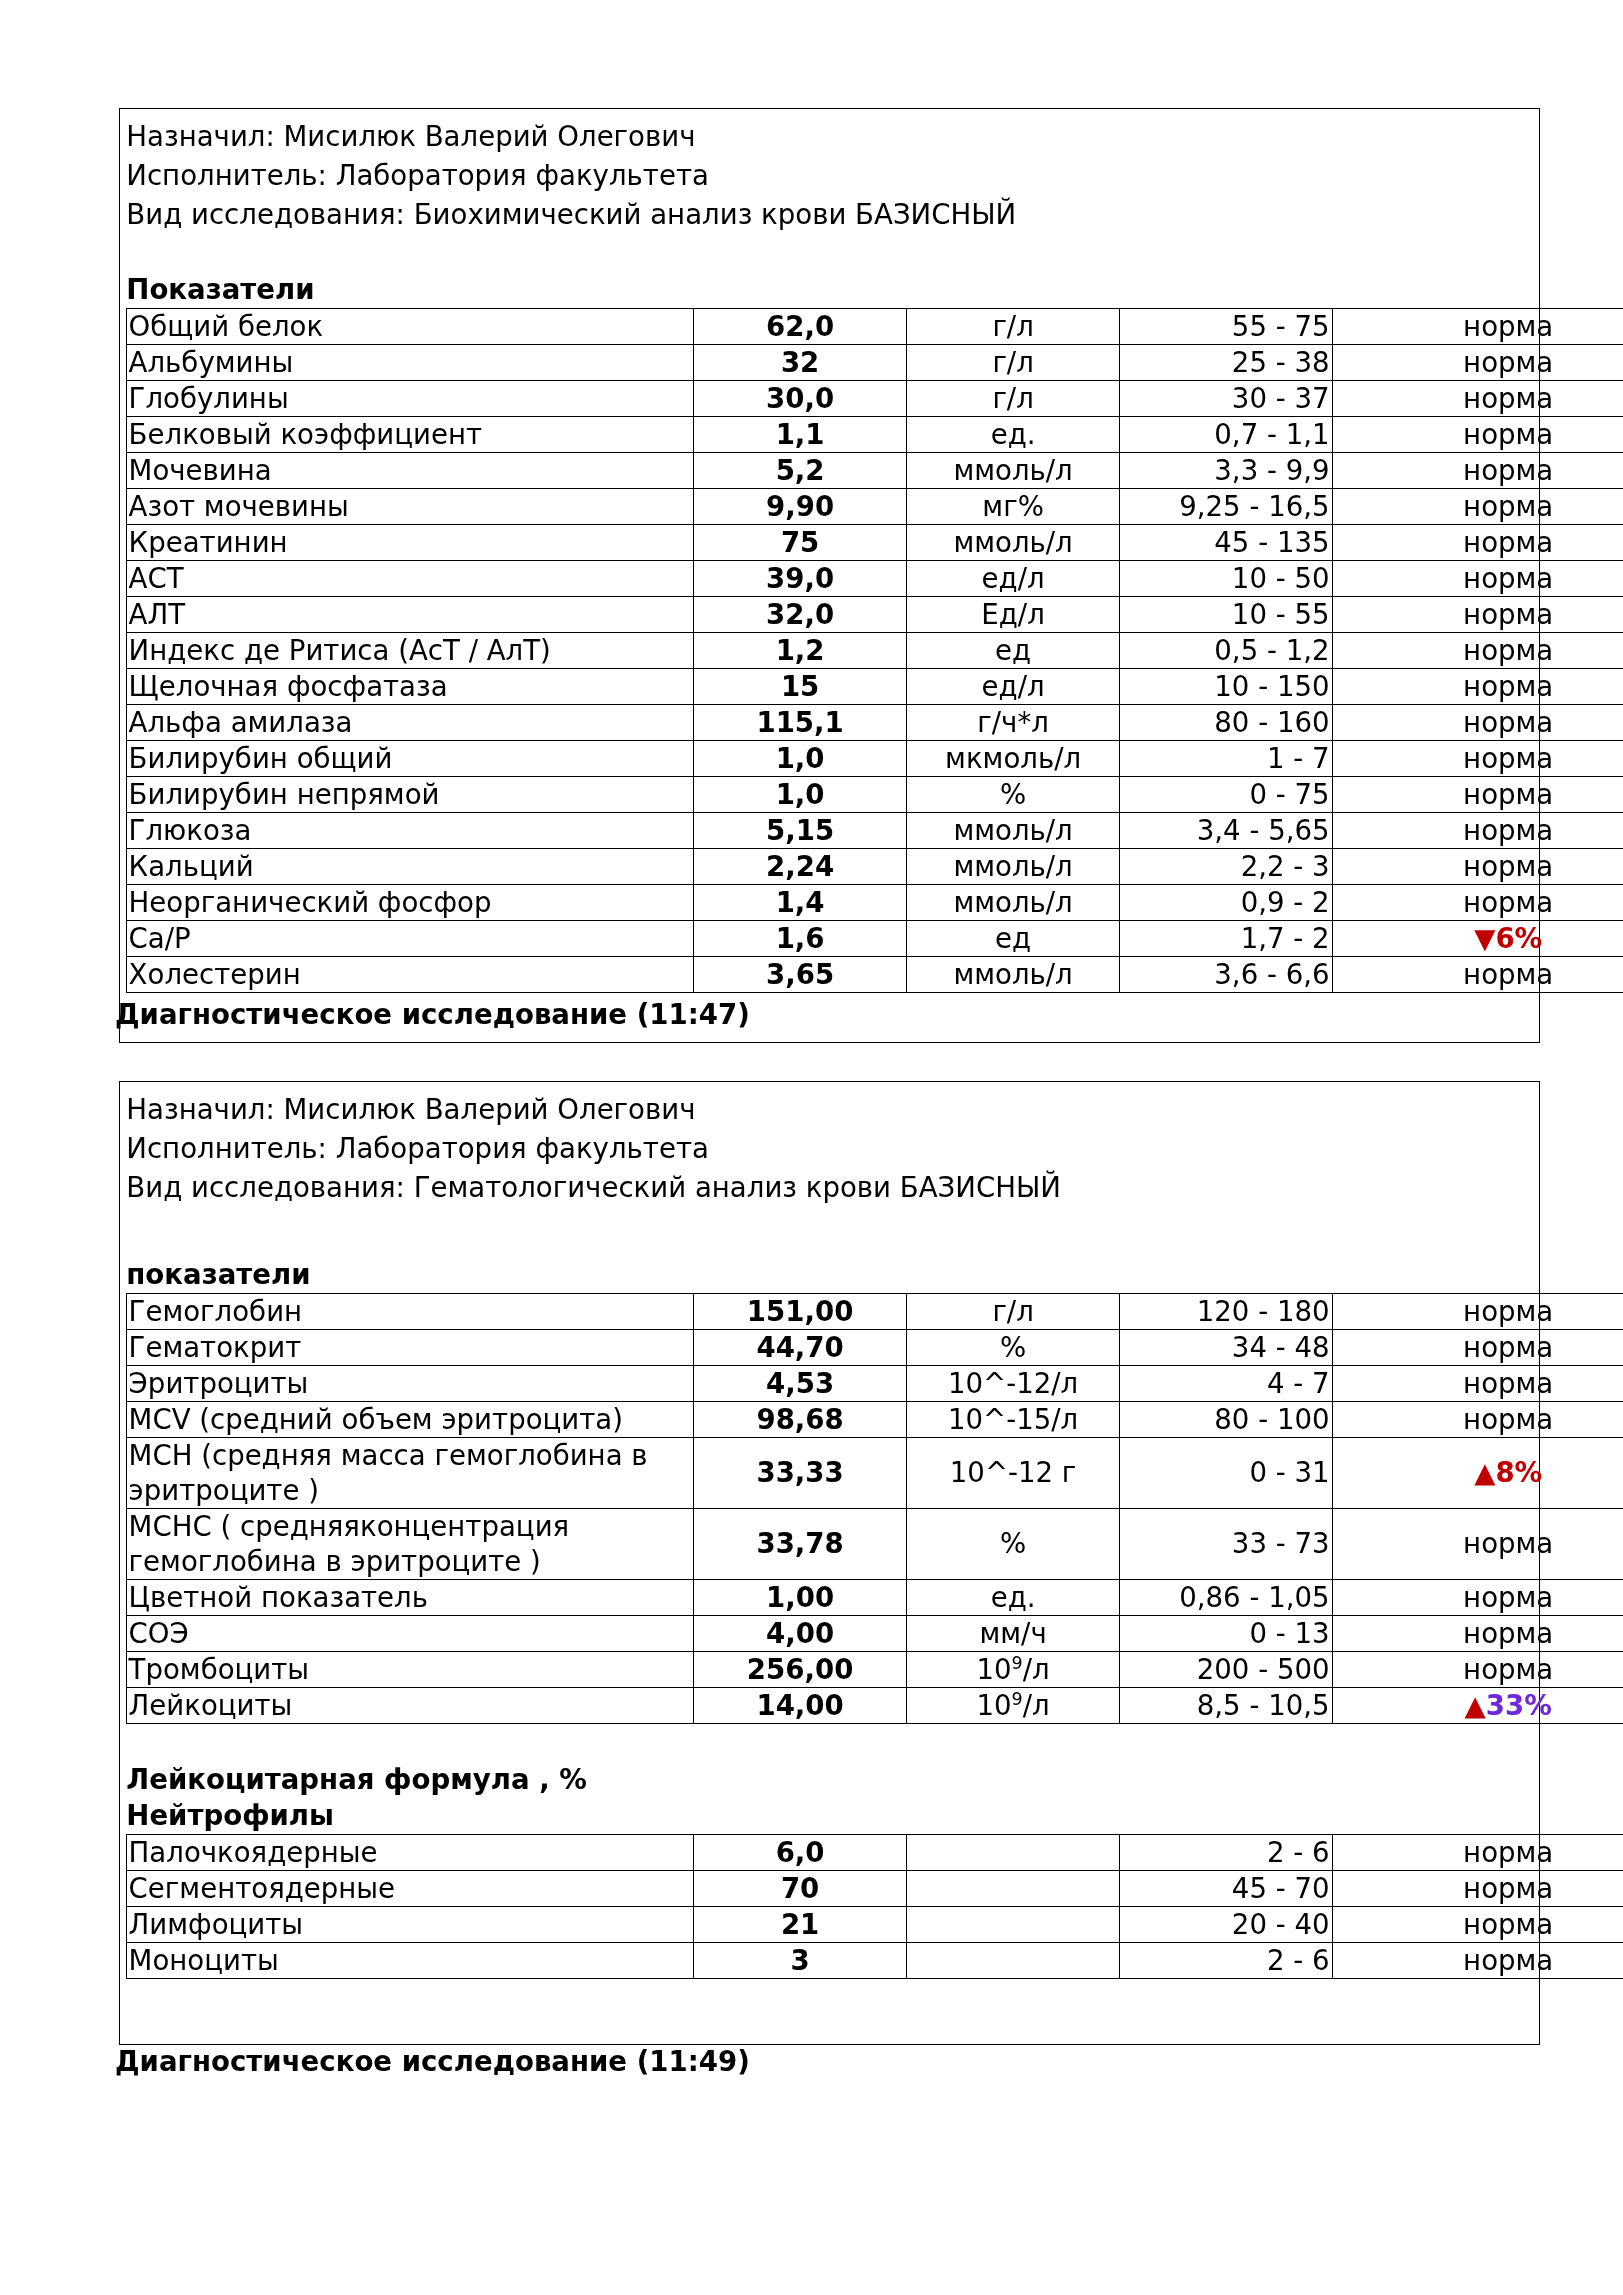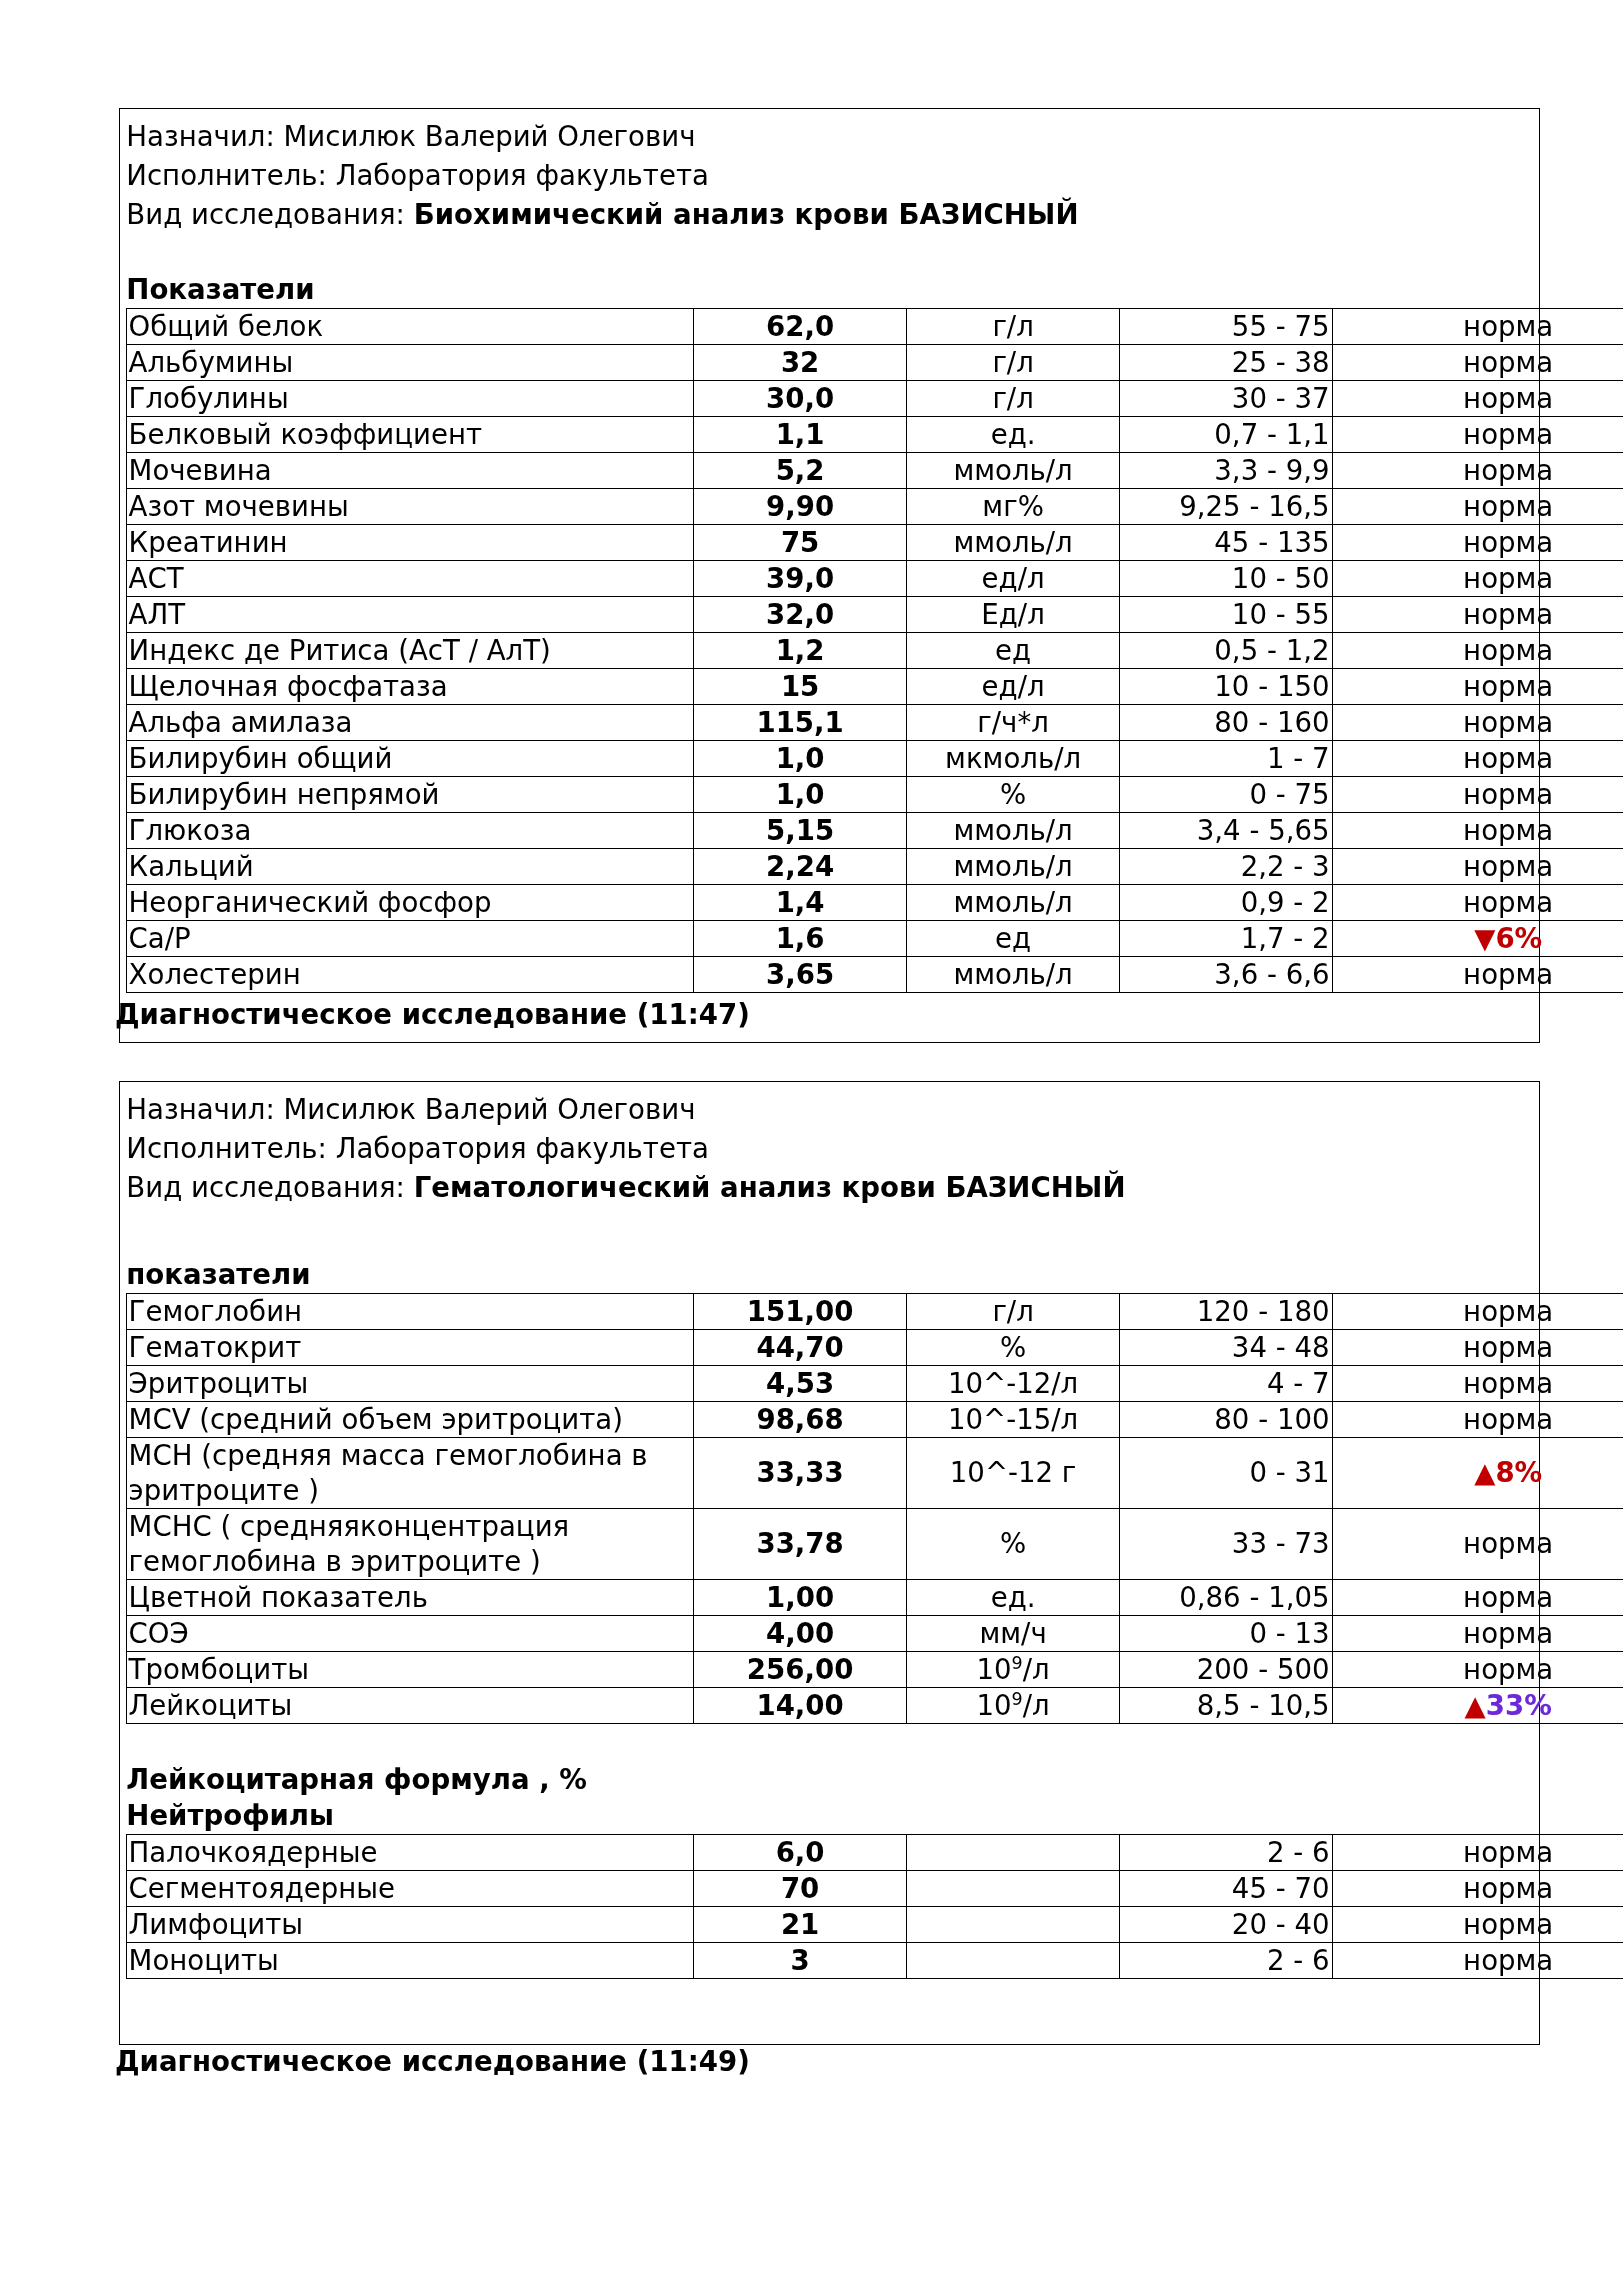--- a/index.html
+++ b/index.html
@@ -1,19 +1,19 @@
 <!DOCTYPE html>
 <html style="font-size:10px"><head>
 <meta charset="utf-8">
 <style>
   html, body { margin:0; padding:0; background:#ffffff; }
   body { width:1623px; height:2295px; position:relative; font-family:"DejaVu Sans", sans-serif; color:#000; }
   .block { position:absolute; left:119px; width:1421px; border:1.9px solid #000; box-sizing:border-box; }
   .meta { font-size:27.6px; line-height:39px; padding-left:6.3px; white-space:nowrap; }
-  .meta b { font-weight:bold; }
+  .meta b { font-weight:normal; }
   .section-label { font-size:27.6px; font-weight:bold; line-height:36px; padding-left:6.3px; }
   table { border-collapse:collapse; margin-left:6.3px; width:1558px; table-layout:fixed; }
   td { border:1.9px solid #000; font-size:27.6px; padding:0 2.5px; height:35px; line-height:35px; }
   td.name { text-align:left; width:562px; padding-left:1.3px; }
   td.val { text-align:center; font-weight:bold; width:207px; }
   td.unit { text-align:center; width:207px; }
   td.range { text-align:right; width:207px; }
   td.status { text-align:center; }
   td.tall { line-height:35px; height:70px; }
   td.tall .nm { display:block; line-height:35px; }

